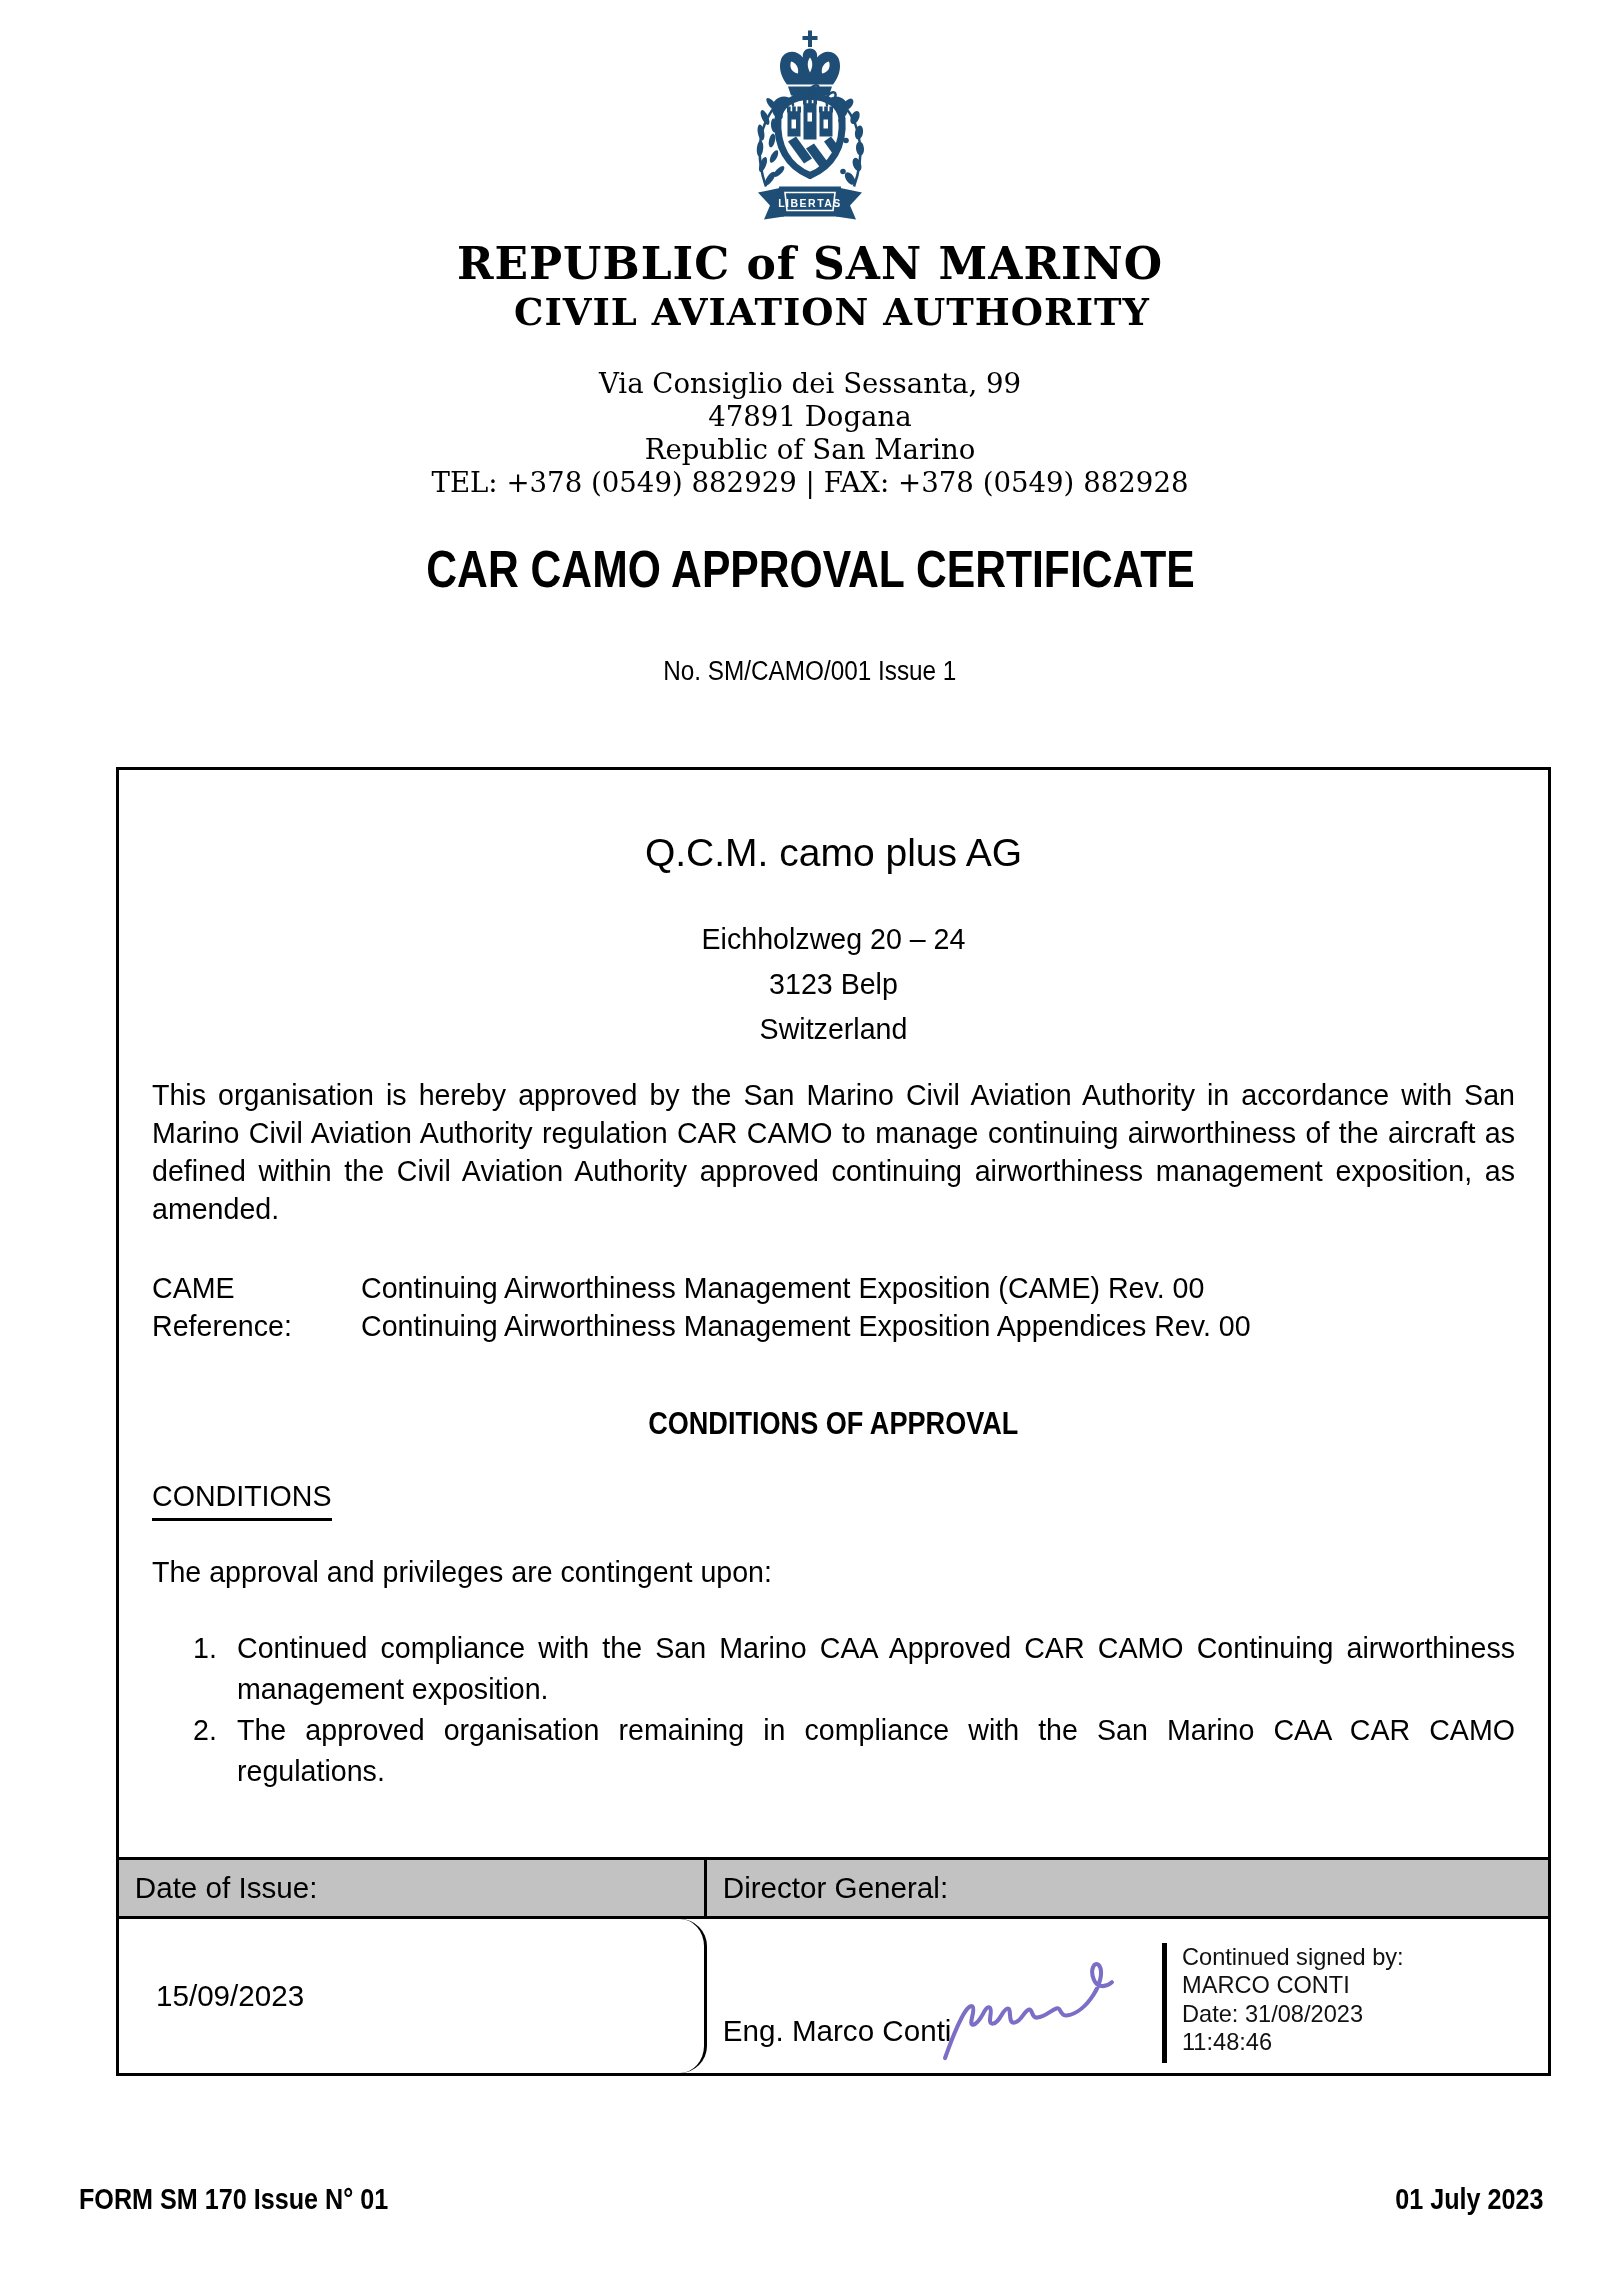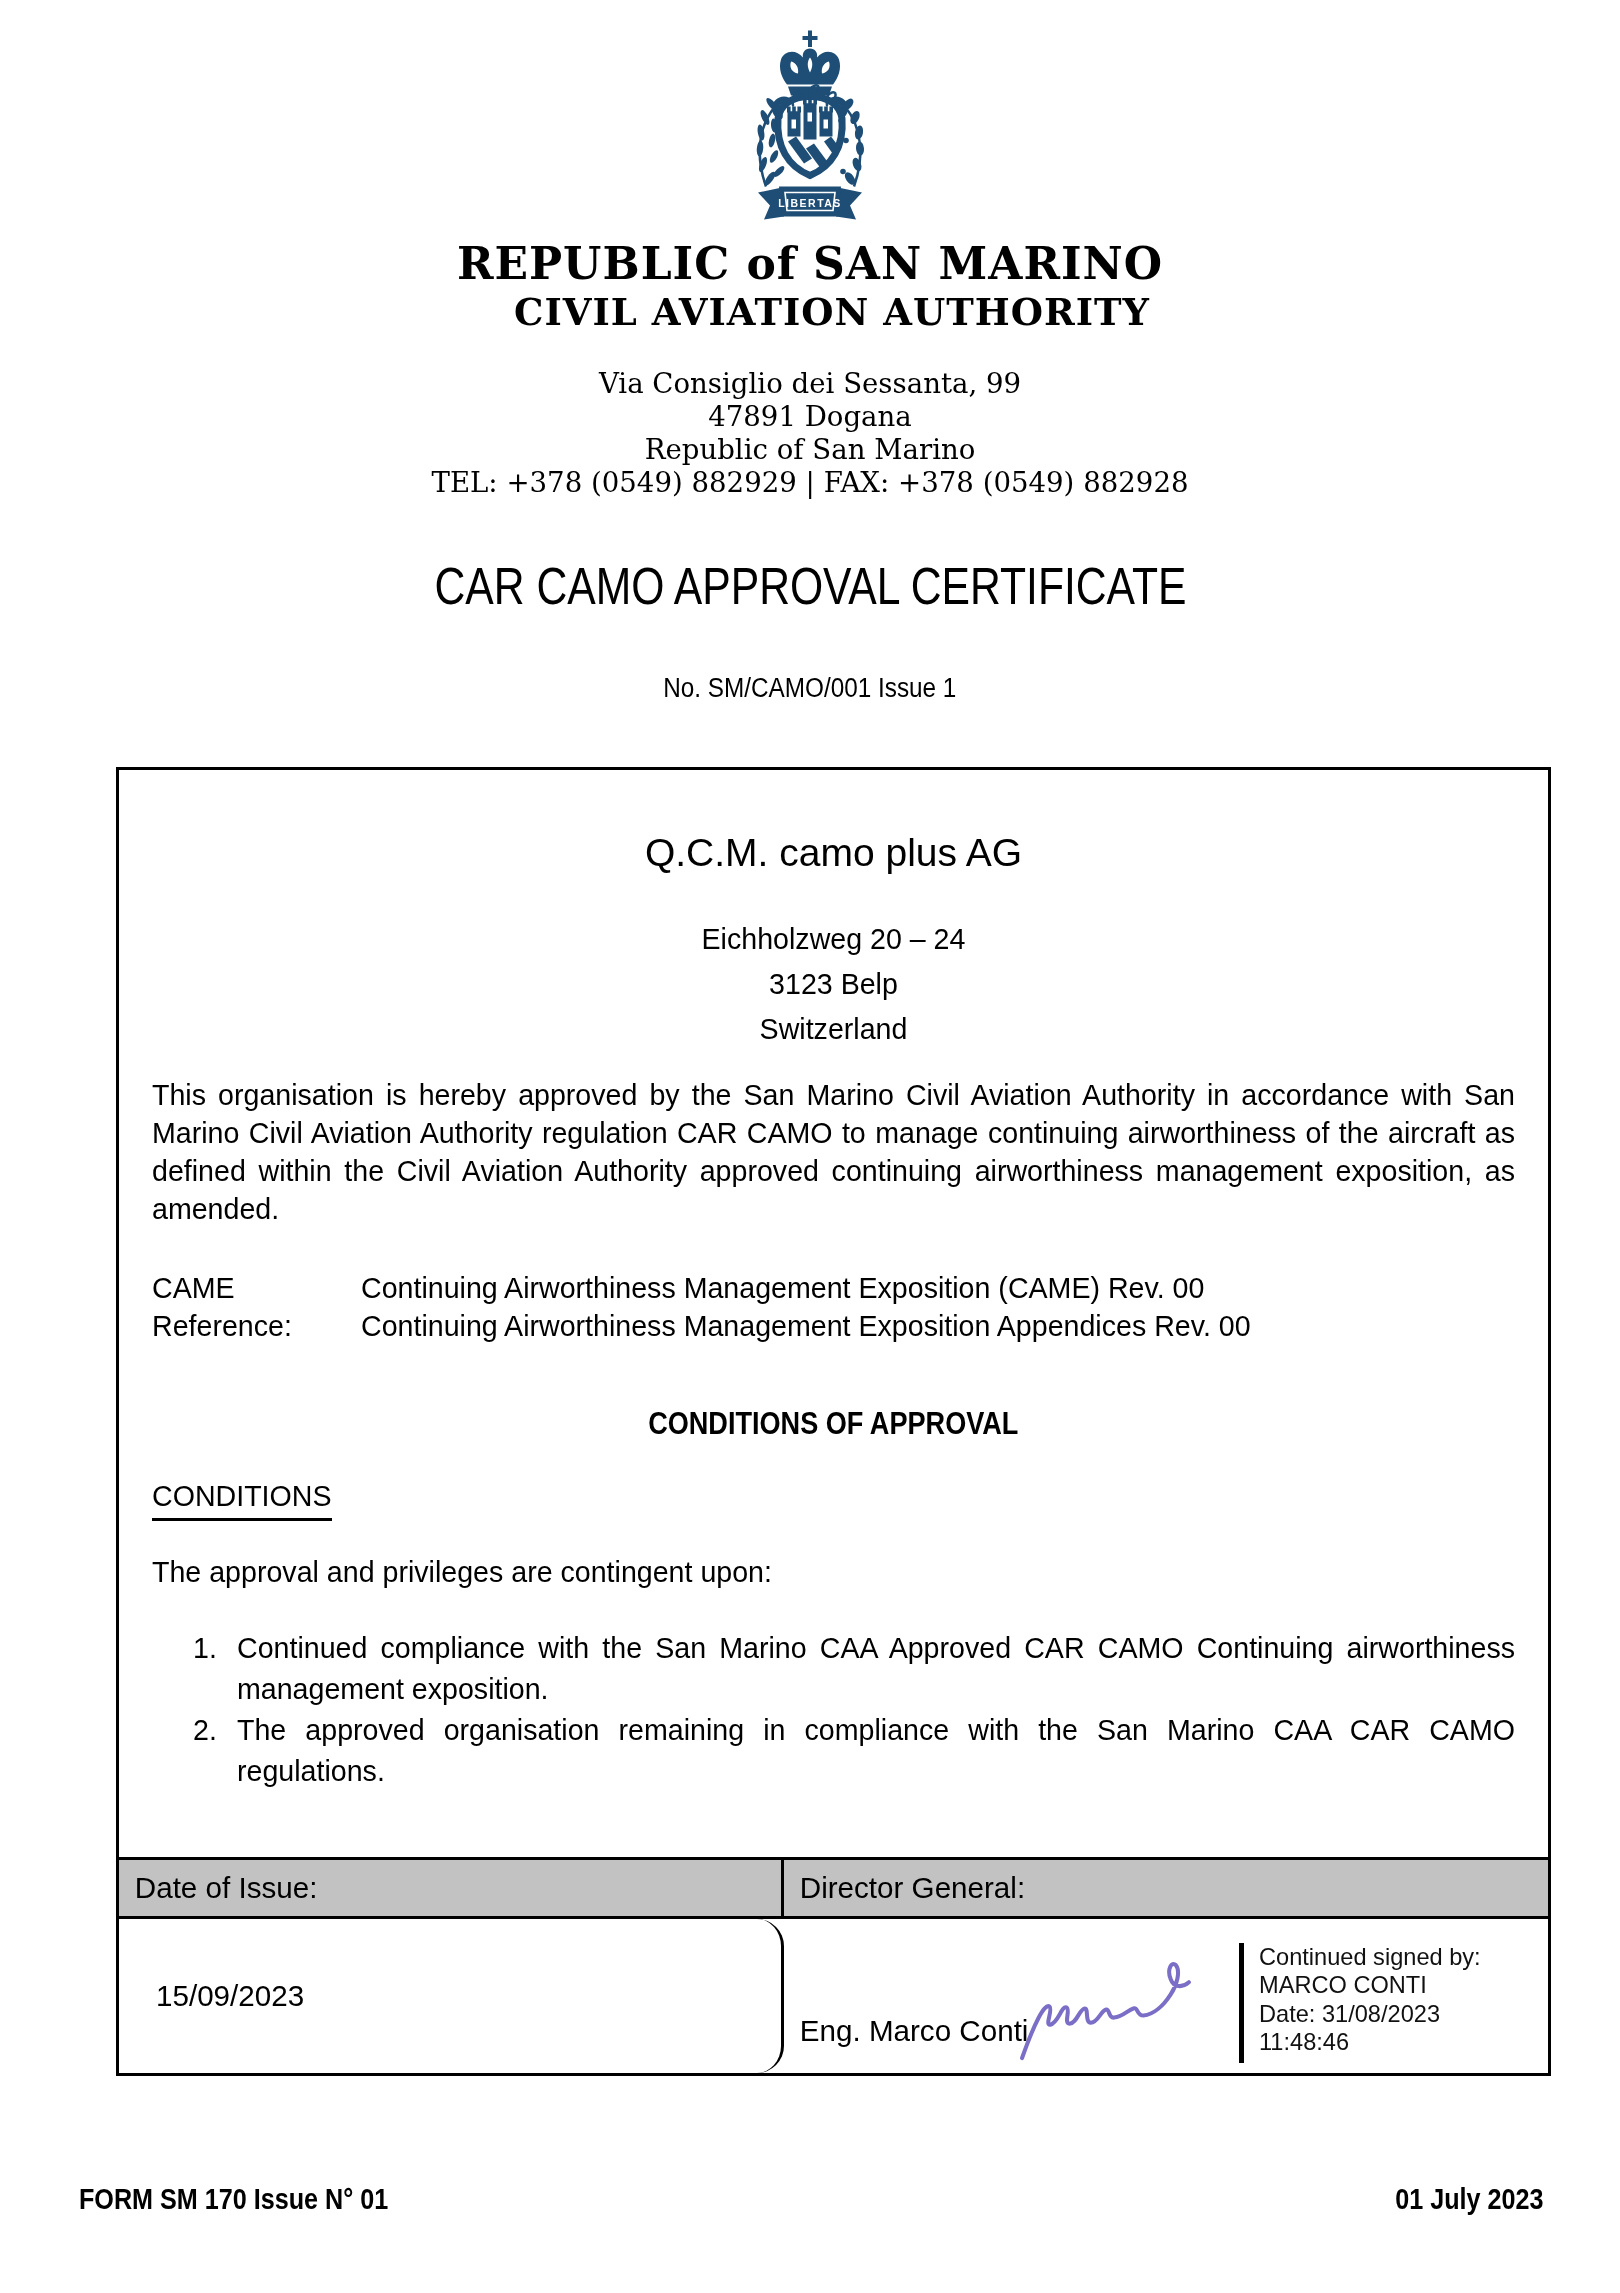--- a/index.html
+++ b/index.html
@@ -6,21 +6,21 @@
   .page {
     position:relative; width:1620px; height:2293px; background:#fff;
     font-family:"Liberation Sans", sans-serif; color:#000; overflow:hidden;
   }
   
   .header { position:absolute; top:27.6px; left:0; right:0; text-align:center; }
   .emblem { display:block; margin:0 auto; }
   .org1 { font-family:"DejaVu Serif", serif; font-weight:bold; font-size:44px; line-height:51px; margin-top:9.9px; letter-spacing:1px; }
   .org2 { font-family:"DejaVu Serif", serif; font-weight:bold; font-size:37px; line-height:43px; margin-top:2px; letter-spacing:1px;margin-left:44px; }
   .addr { font-family:"DejaVu Serif", serif; font-size:27.6px; line-height:33px; margin-top:33px; }
-  .doc-title { margin-top:56px; font-size:52px; line-height:62px; font-weight:normal; }
+  .doc-title { margin-top:39px; font-size:52px; line-height:62px; font-weight:bold; }
   .cert-no { margin-top:51px; font-size:27px; line-height:41px; font-weight:normal; }
   .cx  { display:inline-block; transform:scaleX(0.82); transform-origin:center; }
   .cx2 { display:inline-block; transform:scaleX(0.90); transform-origin:center; }
   .cx3 { display:inline-block; transform:scaleX(0.86); transform-origin:center; }
   
   .box {
     position:absolute; left:116px; top:767px; width:1435px; height:1309px;
     border:3px solid #000; box-sizing:border-box;
     display:flex; flex-direction:column;
   }
@@ -43,21 +43,21 @@
   .cond-item { display:flex; padding-left:41px; line-height:41px; }
   .cond-num { width:44px; flex:none; }
   .cond-text { flex:1; text-align:justify; }
   
   .sig-header {
     height:62px; box-sizing:border-box; background:#c2c2c2;
     border-top:3px solid #000; border-bottom:3px solid #000;
     display:flex; font-size:29.6px;
   }
   .sig-header .c1, .sig-row .c1 {
-    width:665px; flex:none; box-sizing:border-box; border-right:3px solid #000;
+    width:588px; flex:none; box-sizing:border-box; border-right:3px solid #000;
   }
   .sig-header .c1, .sig-header .c2 { display:flex; align-items:center; padding-left:15.8px; }
   .sig-header .c2 { flex:1; }
   .sig-row { flex:1; display:flex; }
   .sig-row .c1 { display:flex; align-items:center; padding-left:37px; font-size:29.6px;border-radius:27px; }
   .sig-row .c2 { flex:1; position:relative; }
   .director-name { position:absolute; left:15.8px; top:95px; font-size:29.6px; }
   .scribble { position:absolute; left:232px; top:33px; }
   .sig-bar { position:absolute; left:455px; top:23.6px; width:4.9px; height:120px; background:#000; }
   .digital { position:absolute; left:475px; top:23.6px; font-size:23.6px; line-height:28.6px; color:#111; }

